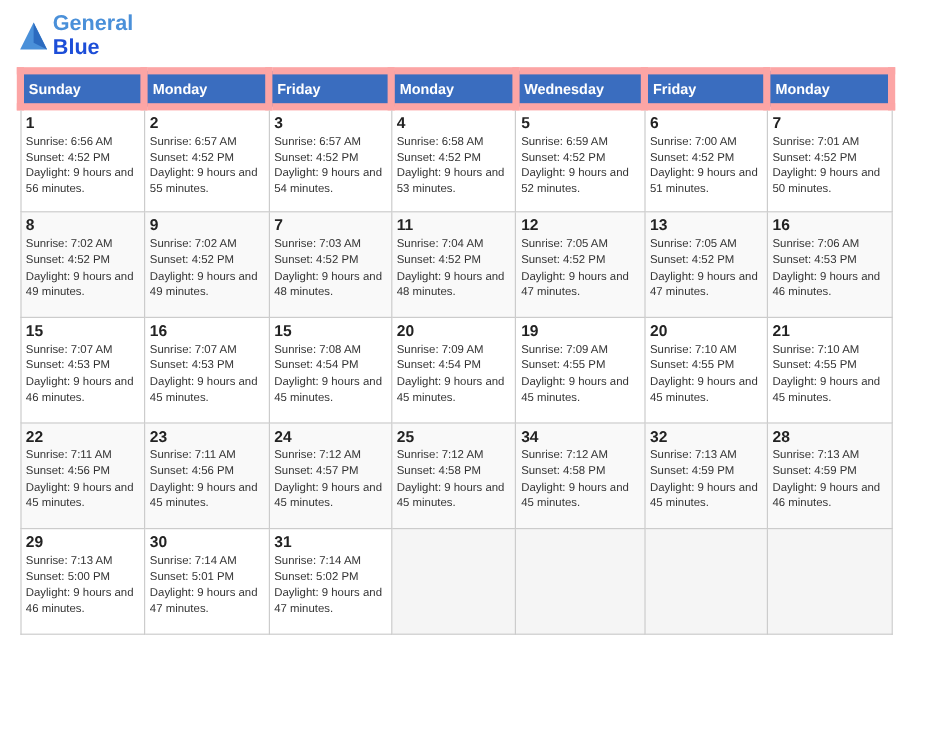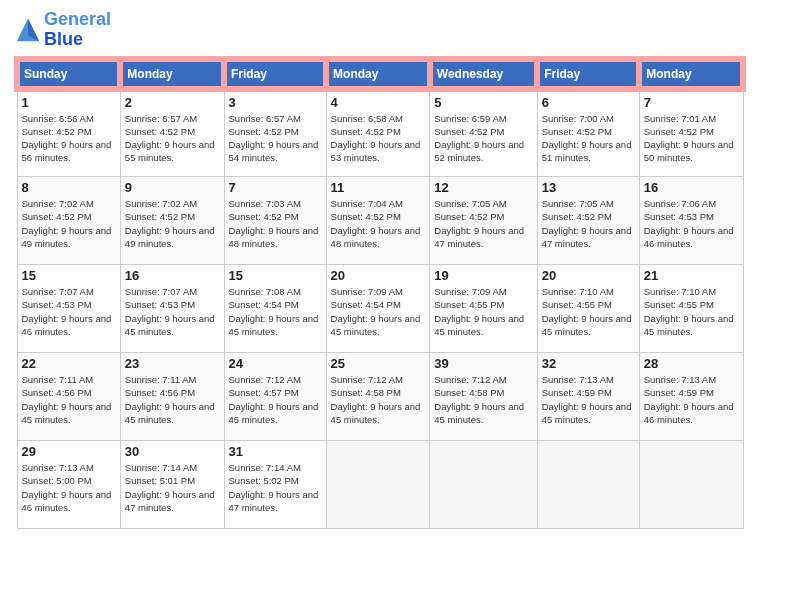--- a/index.html
+++ b/index.html
@@ -331,21 +331,21 @@
   </td>
           <td>
     <span class="day-num">25</span>
     <span class="day-info">
       Sunrise: 7:12 AM<br>
       Sunset: 4:58 PM<br>
       Daylight: 9 hours and 45 minutes.
     </span>
   </td>
           <td>
-    <span class="day-num">39</span>
+    <span class="day-num">34</span>
     <span class="day-info">
       Sunrise: 7:12 AM<br>
       Sunset: 4:58 PM<br>
       Daylight: 9 hours and 45 minutes.
     </span>
   </td>
           <td>
     <span class="day-num">32</span>
     <span class="day-info">
       Sunrise: 7:13 AM<br>

